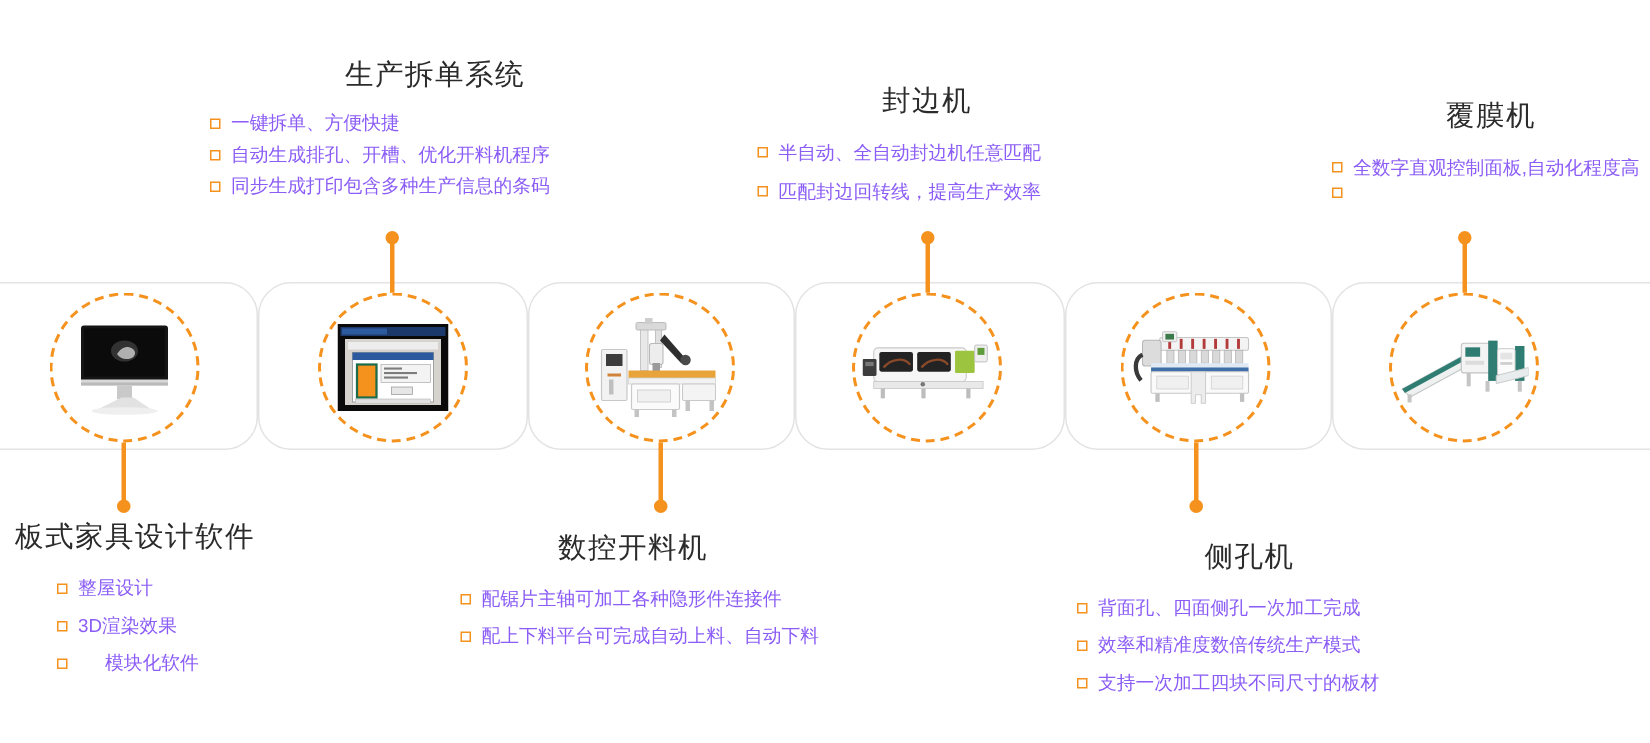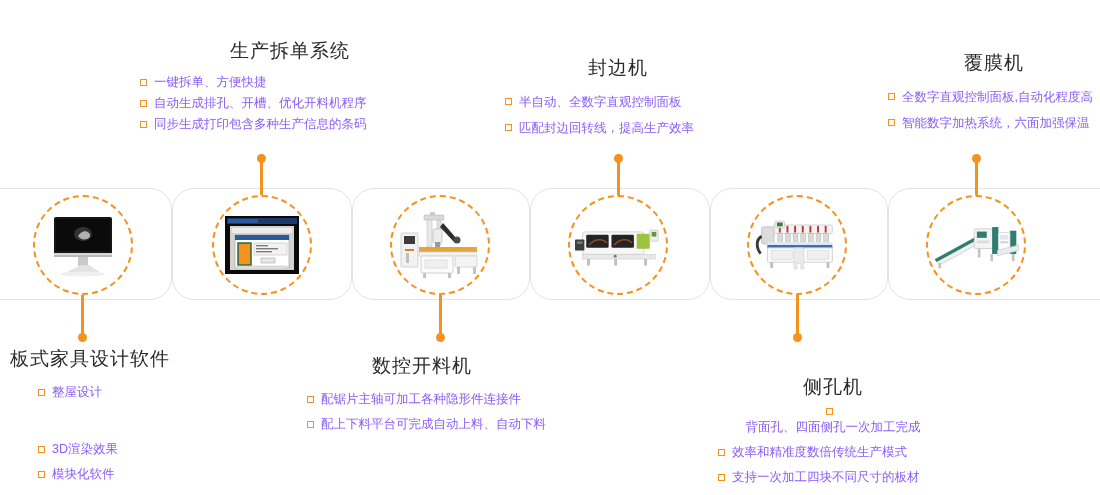--- a/index.html
+++ b/index.html
@@ -295,79 +295,78 @@
         <span>同步生成打印包含多种生产信息的条码</span>
       </li>
     </ul>
   </div>
 
   <div class="block center" style="left:505px;top:57px;width:226px;">
     <div class="title">封边机</div>
     <ul class="bullets" style="line-height:26px;">
       <li style="line-height:26px;">
         <span class="bullet-box"></span>
-        <span>半自动、全数字直观控制面板</span>
+        <span>半自动、全自动封边机任意匹配</span>
       </li>
       <li style="line-height:26px;">
         <span class="bullet-box"></span>
         <span>匹配封边回转线，提高生产效率</span>
       </li>
     </ul>
   </div>
 
-  <div class="block center" style="left:888px;top:52px;width:212px;">
+  <div class="block center" style="left:888px;top:67px;width:212px;">
     <div class="title">覆膜机</div>
     <ul class="bullets">
       <li style="line-height:26px;">
         <span class="bullet-box"></span>
         <span>全数字直观控制面板,自动化程度高</span>
       </li>
       <li style="line-height:26px;">
         <span class="bullet-box"></span>
-        <span>智能数字加热系统，六面加强保温</span>
       </li>
     </ul>
   </div>
 
   <div class="block" style="left:10px;top:348px;width:230px;">
     <div class="title">板式家具设计软件</div>
     <ul class="bullets" style="padding-left:28px;">
       <li style="line-height:25px;">
         <span class="bullet-box"></span>
         <span>整屋设计</span>
       </li>
-      <li style="line-height:25px;margin-top:32px;">
+      <li style="line-height:25px;">
         <span class="bullet-box"></span>
         <span>3D渲染效果</span>
       </li>
-      <li style="line-height:25px;">
+      <li style="line-height:25px;gap:18px;">
         <span class="bullet-box"></span>
         <span>模块化软件</span>
       </li>
     </ul>
   </div>
 
   <div class="block center" style="left:307px;top:355px;width:230px;">
     <div class="title">数控开料机</div>
     <ul class="bullets">
       <li style="line-height:25px;">
         <span class="bullet-box"></span>
         <span>配锯片主轴可加工各种隐形件连接件</span>
       </li>
       <li style="line-height:25px;align-items:center;">
         <span class="bullet-box"></span>
         <span>配上下料平台可完成自动上料、自动下料</span>
       </li>
     </ul>
   </div>
 
-  <div class="block center" style="left:718px;top:376px;width:230px;">
+  <div class="block center" style="left:718px;top:361px;width:230px;">
     <div class="title">侧孔机</div>
     <ul class="bullets">
-      <li style="line-height:25px;flex-direction:column;">
+      <li style="line-height:25px;">
         <span class="bullet-box"></span>
         <span>背面孔、四面侧孔一次加工完成</span>
       </li>
       <li style="line-height:25px;">
         <span class="bullet-box"></span>
         <span>效率和精准度数倍传统生产模式</span>
       </li>
       <li style="line-height:25px;">
         <span class="bullet-box"></span>
         <span>支持一次加工四块不同尺寸的板材</span>

